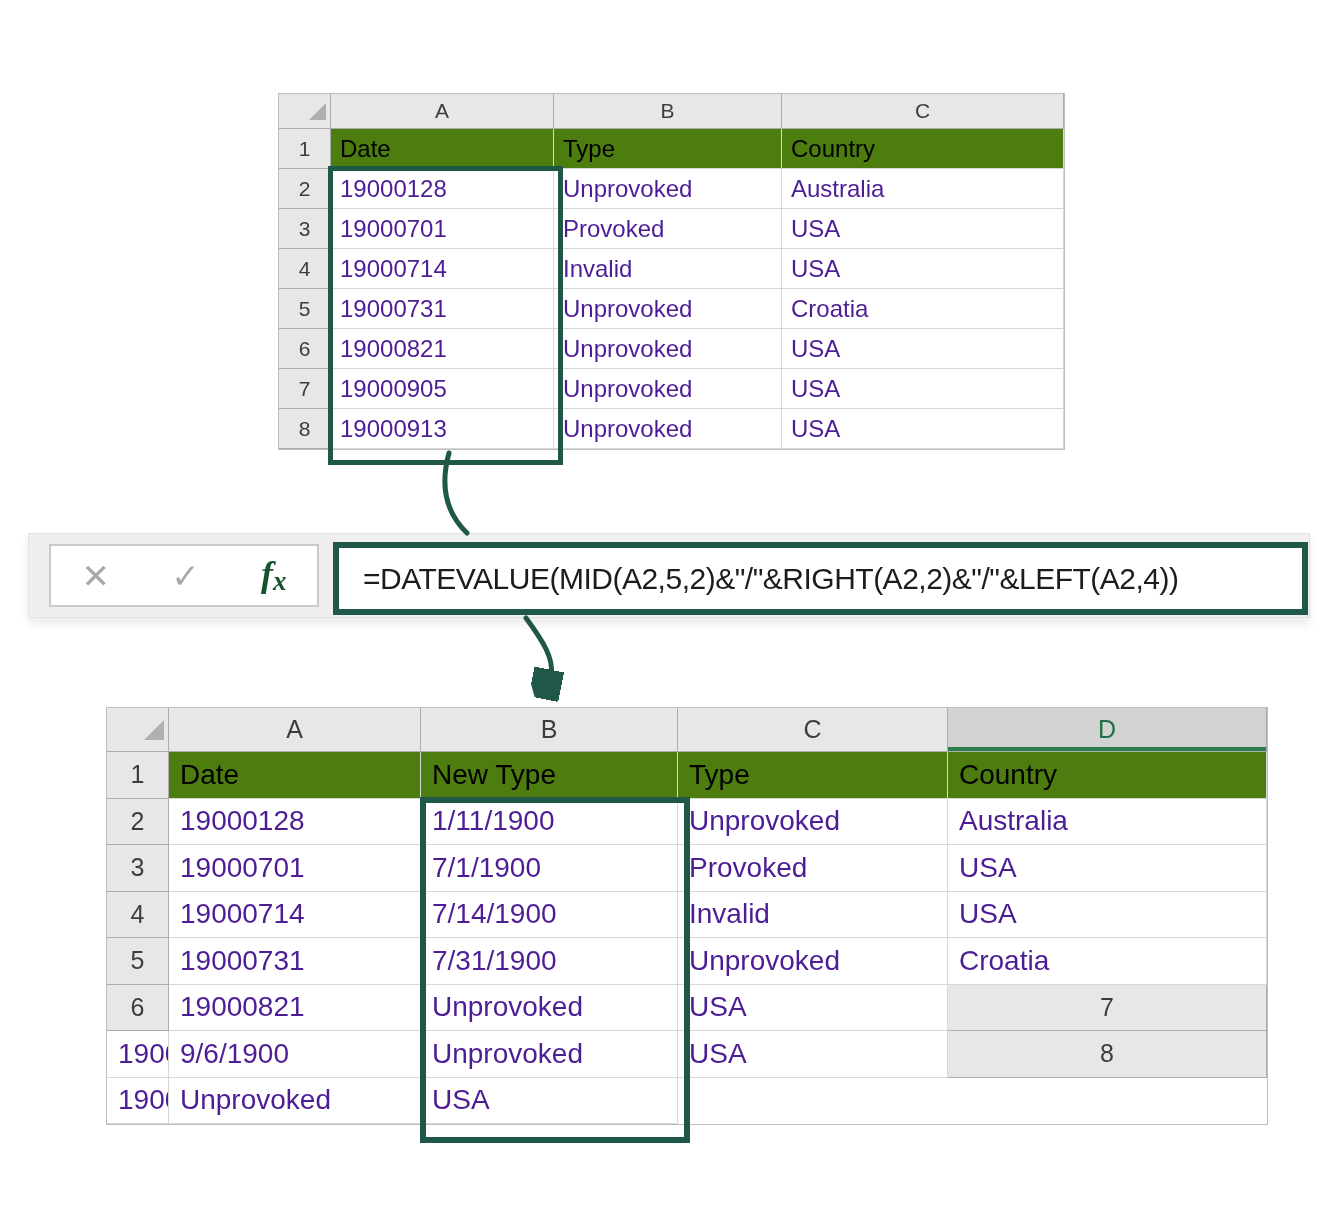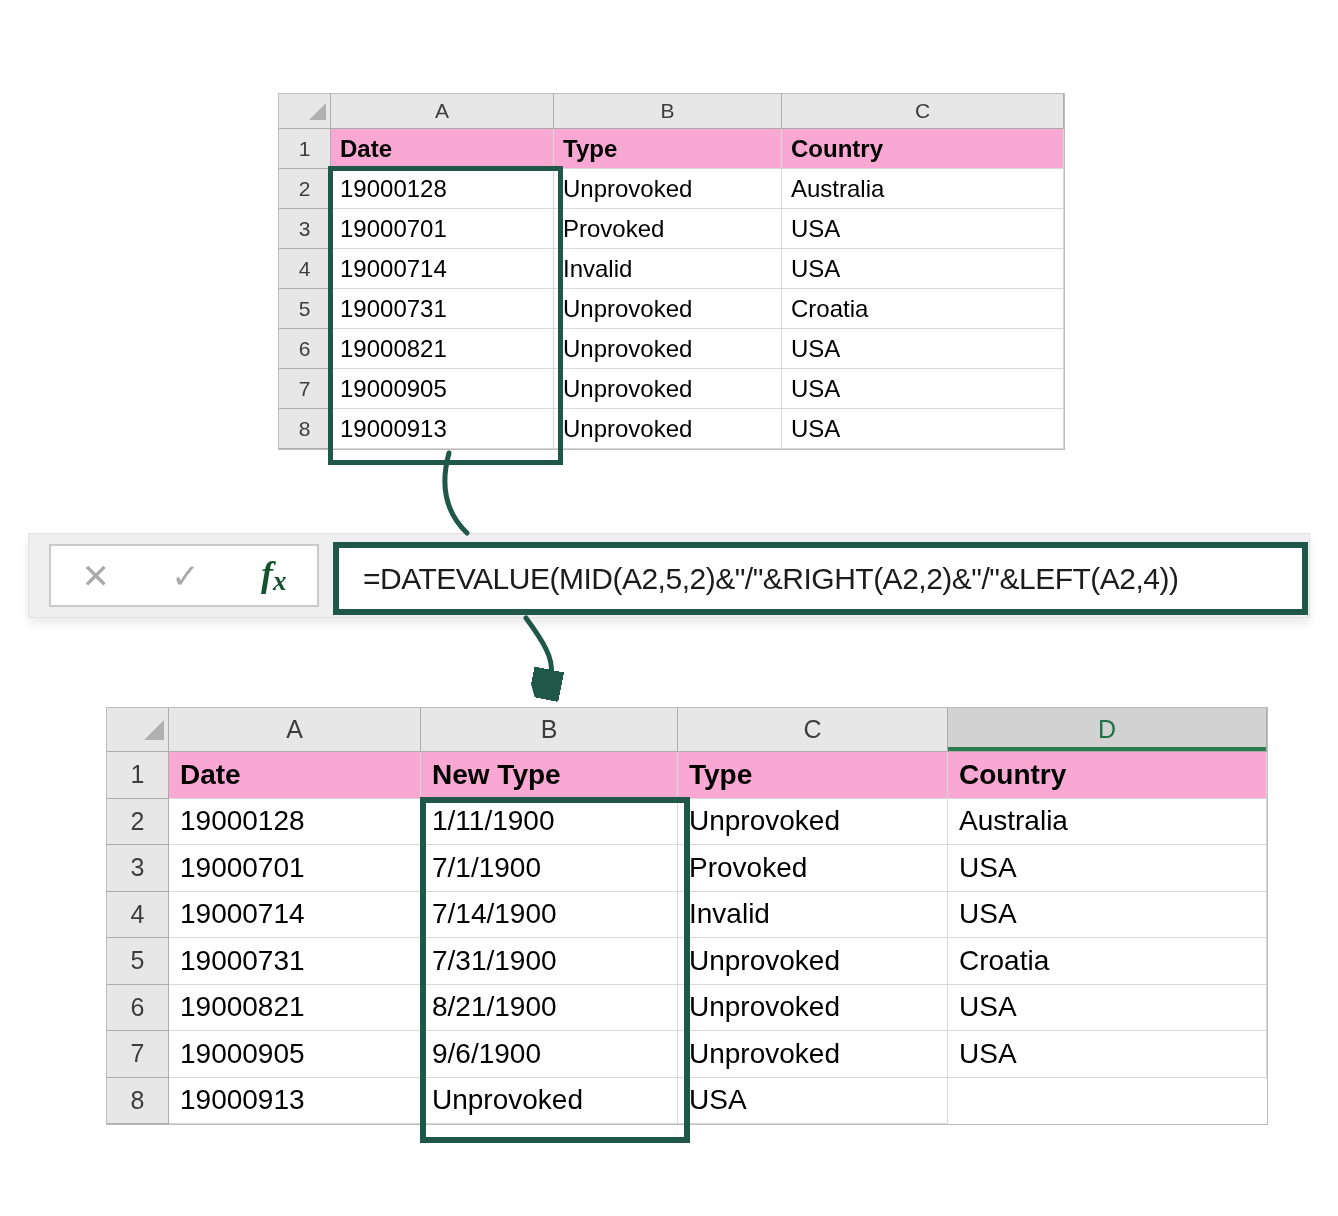--- a/index.html
+++ b/index.html
@@ -5,23 +5,23 @@
   html,body{margin:0;padding:0;background:#fff;}
   .canvas{
     position:relative;width:1338px;height:1216px;background:#ffffff;overflow:hidden;
     font-family:"Liberation Sans",sans-serif;
   }
 
   
   .sheet{position:absolute;display:grid;background:#fff;border:1px solid #BDBDBD;box-sizing:content-box;}
   .sheet > div{box-sizing:border-box;display:flex;align-items:center;overflow:hidden;white-space:nowrap;}
   .hc{background:#E7E7E7;border-right:1px solid #ACACAC;border-bottom:1px solid #ACACAC;justify-content:center;color:#3d3d3d;}
-  .cell{background:#fff;border-right:1px solid #D8D8D8;border-bottom:1px solid #D8D8D8;color:#000000;}
+  .cell{background:#fff;border-right:1px solid #D8D8D8;border-bottom:1px solid #D8D8D8;color:#4c1d95;}
   .rownum{justify-content:center;}
-  .hdrrow{background:#f9a8d4;font-weight:bold;color:#000;}
+  .hdrrow{background:#4d7c0f;font-weight:normal;color:#000;}
   .corner{justify-content:flex-end;align-items:flex-end;padding:3px 4px;}
   .tri{width:0;height:0;border-bottom:17px solid #B0B0B0;border-left:17px solid transparent;}
   .tri-lg{border-bottom-width:20px;border-left-width:20px;}
 
   
   .sheet-top{
     left:278px;top:93px;
     grid-template-columns:52px 223px 228px 282px;
     grid-template-rows:35px repeat(8,40px);
     font-size:24px;
@@ -182,21 +182,20 @@
     <div class="cell">USA</div>
 
     <div class="hc rownum">5</div>
     <div class="cell">19000731</div>
     <div class="cell">7/31/1900</div>
     <div class="cell">Unprovoked</div>
     <div class="cell">Croatia</div>
 
     <div class="hc rownum">6</div>
     <div class="cell">19000821</div>
-    <div class="cell">8/21/1900</div>
     <div class="cell">Unprovoked</div>
     <div class="cell">USA</div>
 
     <div class="hc rownum">7</div>
     <div class="cell">19000905</div>
     <div class="cell">9/6/1900</div>
     <div class="cell">Unprovoked</div>
     <div class="cell">USA</div>
 
     <div class="hc rownum">8</div>

